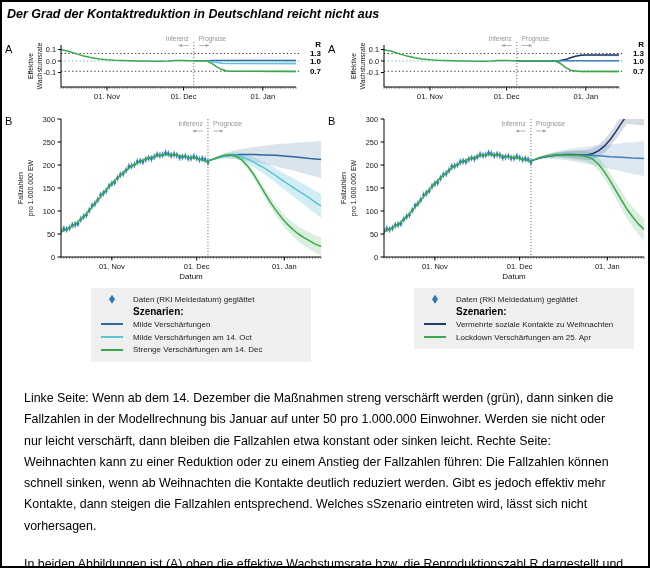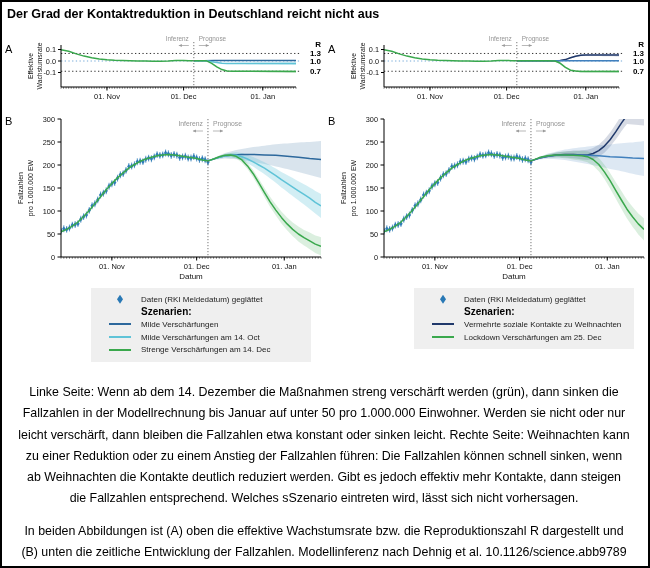--- a/index.html
+++ b/index.html
@@ -1,32 +1,32 @@
 <!DOCTYPE html>
 <html><head>
 <meta charset="utf-8">
 <style>
   html,body{margin:0;padding:0;background:#fff;}
   .page{width:650px;height:568px;border:2px solid #000;box-sizing:border-box;background:#fff;
         font-family:"Liberation Sans",sans-serif;position:relative;overflow:hidden;}
-  .title{font-weight:bold;font-size:12.5px;color:#000;padding:5px 6px 0 5px;}
+  .title{font-weight:bold;font-size:12.5px;color:#000;padding:5px 6px 0 5px;font-style:italic;}
   .figs{display:flex;margin-top:12px;padding:0 1px;}
   .fig{position:relative;width:323px;height:330px;flex:0 0 323px;}
   .fig svg{display:block;}
   .legend{position:absolute;left:88px;top:255px;width:220px;background:#efefef;
-          padding:5px 6px 6px 14px;box-sizing:border-box;}
+          padding:5px 6px 6px 6px;box-sizing:border-box;}
   .lrow{display:flex;align-items:center;height:12.6px;}
   .lsw{flex:0 0 30px;display:flex;justify-content:center;align-items:center;}
   .lline{width:22px;height:2px;display:inline-block;}
   .ldiamond{width:6px;height:9px;display:inline-block;
             clip-path:polygon(50% 0,100% 50%,50% 100%,0 50%);}
   .ltx{font-size:8px;color:#222;padding-left:6px;white-space:nowrap;}
   .ltx.bold{font-weight:bold;color:#000;font-size:10px;}
   .caption{font-size:12.4px;line-height:21.3px;color:#000;padding:8px 7px 0 5px;}
-  .caption p{margin:11px;text-align:center;}
+  .caption p{margin:17px;}
 </style>
 </head>
 <body>
 
 <div class="page">
   <div class="title">Der Grad der Kontaktreduktion in Deutschland reicht nicht aus</div>
 
   <div class="figs">
 
     <div class="fig">
@@ -843,21 +843,21 @@
         <div class="lrow">
           <span class="lsw">
               <span class="lline" style="background-color: rgb(32, 57, 107);"></span>
             </span>
           <span class="ltx">Vermehrte soziale Kontakte zu Weihnachten</span>
         </div>
         <div class="lrow">
           <span class="lsw">
               <span class="lline" style="background-color: rgb(58, 168, 77);"></span>
             </span>
-          <span class="ltx">Lockdown Verschärfungen am 25. Dec</span>
+          <span class="ltx">Lockdown Verschärfungen am 25. Apr</span>
         </div>
       </div>
     </div>
 
   </div>
 
   <div class="caption">
     <p>Linke Seite: Wenn ab dem 14. Dezember die Maßnahmen streng verschärft werden (grün), dann sinken die Fallzahlen in der Modellrechnung bis Januar auf unter 50 pro 1.000.000 Einwohner. Werden sie nicht oder nur leicht verschärft, dann bleiben die Fallzahlen etwa konstant oder sinken leicht. Rechte Seite: Weihnachten kann zu einer Reduktion oder zu einem Anstieg der Fallzahlen führen: Die Fallzahlen können schnell sinken, wenn ab Weihnachten die Kontakte deutlich reduziert werden. Gibt es jedoch effektiv mehr Kontakte, dann steigen die Fallzahlen entsprechend. Welches sSzenario eintreten wird, lässt sich nicht vorhersagen.</p>
     <p>In beiden Abbildungen ist (A) oben die effektive Wachstumsrate bzw. die Reproduktionszahl R dargestellt und (B) unten die zeitliche Entwicklung der Fallzahlen. Modellinferenz nach Dehnig et al. 10.1126/science.abb9789 (2020).</p>
   </div>

